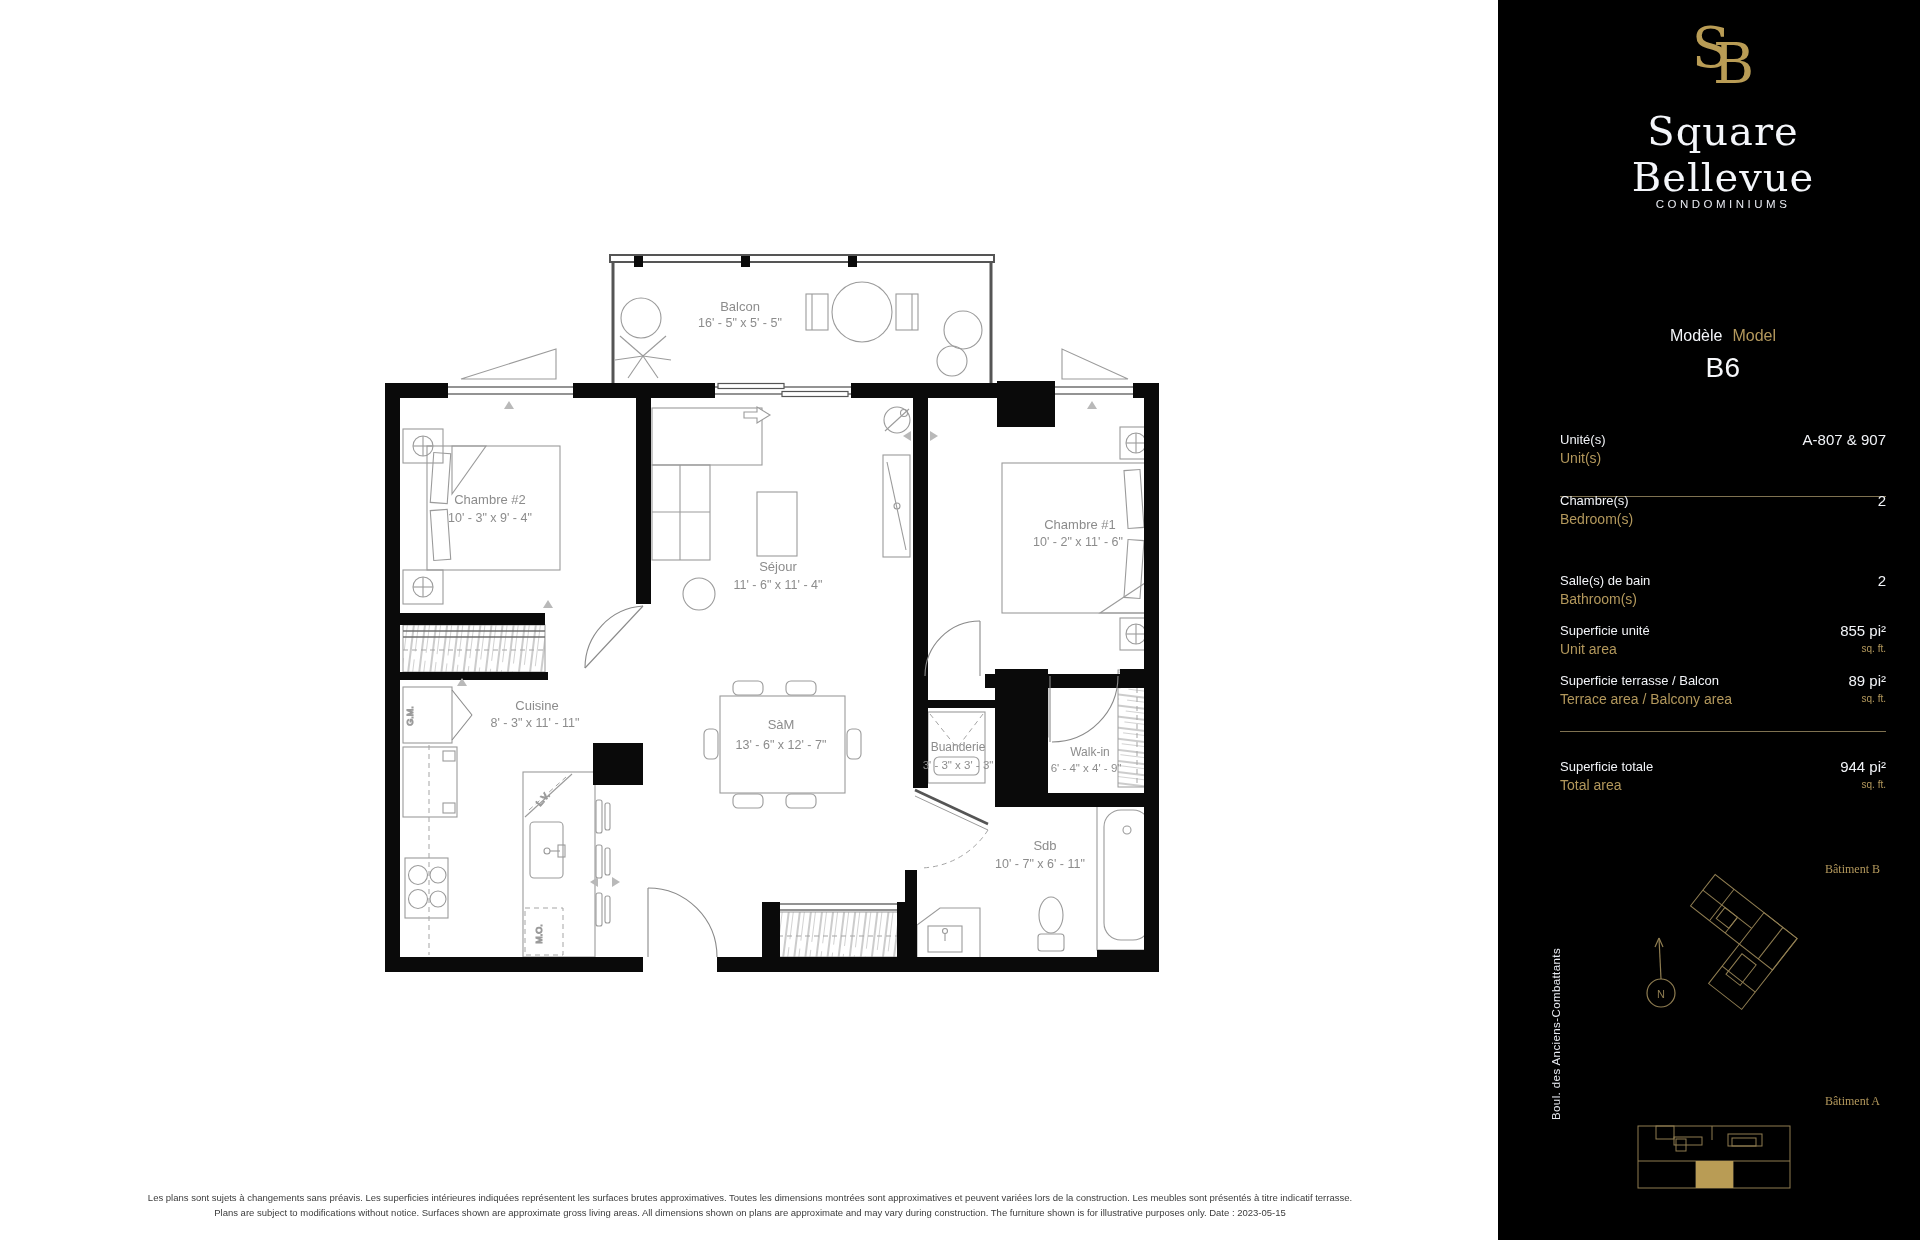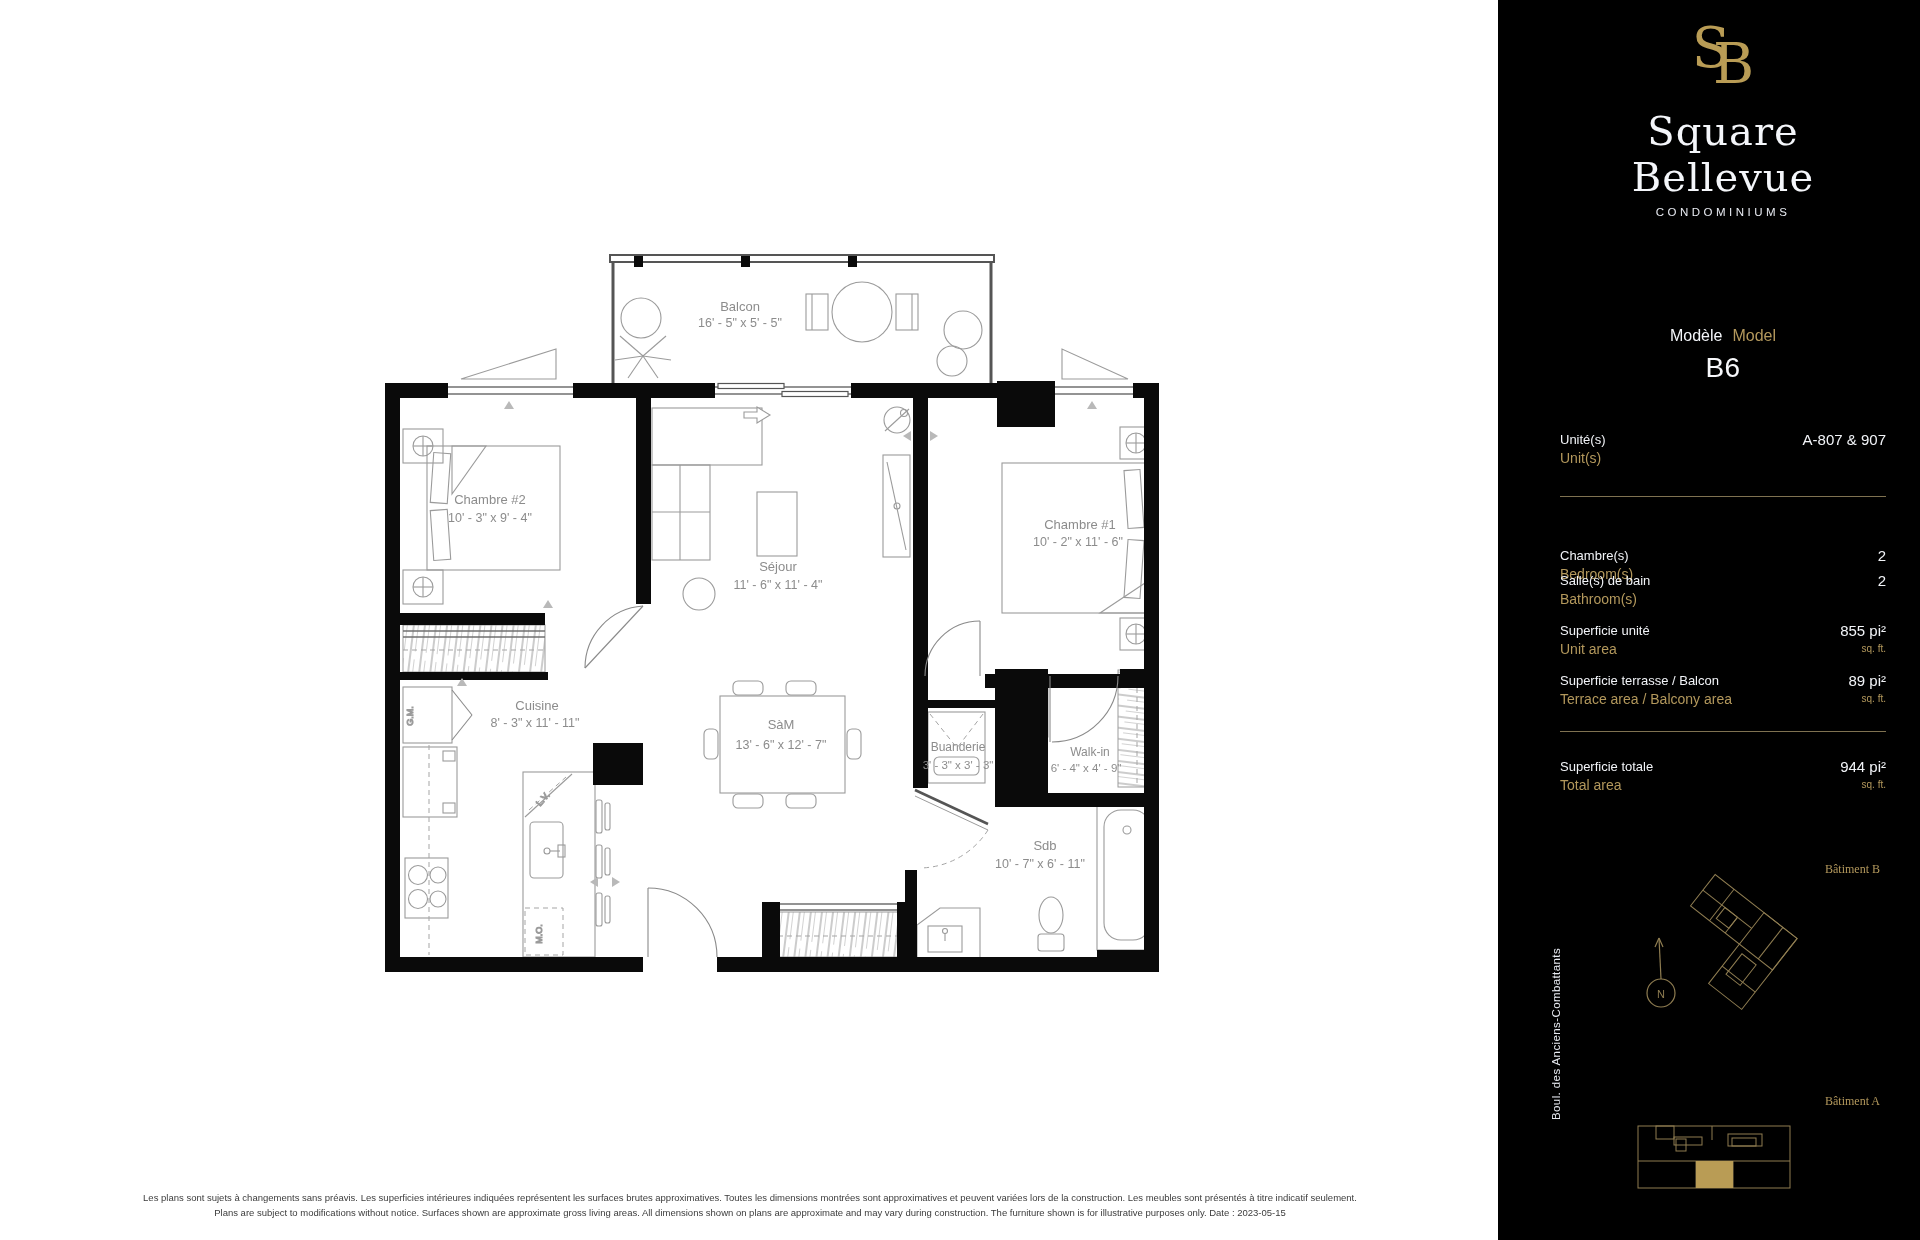--- a/index.html
+++ b/index.html
@@ -23,21 +23,21 @@
   .footer{position:absolute;left:120px;top:1190px;width:1260px;text-align:center;
           font-size:9.5px;line-height:15px;color:#3c3c3c;}
 
   
   .sidebar{position:absolute;left:1498px;top:0;width:422px;height:1240px;background:#000000;color:#fff;}
   .sb-center{position:absolute;left:62px;width:326px;text-align:center;}
   .logo{top:20px;height:90px;font-family:"DejaVu Serif",serif;color:#b99c55;}
   .logo .ls{font-size:56px;line-height:56px;display:inline-block;}
   .logo .lb{font-size:56px;line-height:56px;display:inline-block;margin-left:-17px;position:relative;top:16px;}
   .brand{top:108px;font-family:"DejaVu Serif",serif;font-size:40px;font-weight:400;letter-spacing:1px;color:#f4f6fa;}
-  .brand-sub{top:206px;font-size:11.5px;letter-spacing:3.5px;color:#e8ebf2;}
+  .brand-sub{top:198px;font-size:11.5px;letter-spacing:3.5px;color:#e8ebf2;}
   .model-line{top:327px;font-size:16px;}
   .model-line .fr{color:#f4f6fa;margin-right:10px;margin-top:20px;}
   .model-line .en{color:#b3985c;}
   .model-value{top:352px;font-size:28px;color:#f7f8fb;letter-spacing:0.5px;}
   .spec-row{position:absolute;left:62px;width:326px;display:flex;justify-content:space-between;align-items:flex-start;}
   .spec-fr{font-size:13px;color:#f2f4f8;line-height:19px;}
   .spec-en{font-size:14px;color:#b3985c;line-height:18px;}
   .spec-val{font-size:15px;color:#f2f4f8;line-height:19px;text-align:right;}
   .spec-val-sub{font-size:10px;color:#b3985c;line-height:18px;text-align:right;}
   .divider{position:absolute;left:62px;width:326px;border:none;border-top:1px solid #7f7251;margin:0;}
@@ -355,21 +355,21 @@
       <text x="958" y="751" class="room-label" style="font-size:12px">Buanderie</text>
       <text x="958" y="769" class="room-dims" style="font-size:11.5px">3' - 3" x 3' - 3"</text>
       <text x="1090" y="756" class="room-label" style="font-size:12px">Walk-in</text>
       <text x="1086" y="772" class="room-dims" style="font-size:11.5px">6' - 4" x 4' - 9"</text>
       <text x="1045" y="850" class="room-label">Sdb</text>
       <text x="1040" y="868" class="room-dims">10' - 7" x 6' - 11"</text>
     </g>
   </svg>
 
   <div class="footer">
-    <div>Les plans sont sujets à changements sans préavis. Les superficies intérieures indiquées représentent les surfaces brutes approximatives. Toutes les dimensions montrées sont approximatives et peuvent variées lors de la construction. Les meubles sont présentés à titre indicatif seulement.</div>
+    <div>Les plans sont sujets à changements sans préavis. Les superficies intérieures indiquées représentent les surfaces brutes approximatives. Toutes les dimensions montrées sont approximatives et peuvent variées lors de la construction. Les meubles sont présentés à titre indicatif terrasse.</div>
     <div>Plans are subject to modifications without notice. Surfaces shown are approximate gross living areas. All dimensions shown on plans are approximate and may vary during construction. The furniture shown is for illustrative purposes only. Date : 2023-05-15</div>
   </div>
 
   <div class="sidebar">
 
     <div class="sb-center logo">
       <span class="ls">S</span><span class="lb">B</span>
     </div>
     <div class="sb-center brand">Square Bellevue</div>
     <div class="sb-center brand-sub">CONDOMINIUMS</div>
@@ -384,21 +384,21 @@
           <div class="spec-fr">Unité(s)</div>
            <div class="spec-en">Unit(s)</div>
         </div>
       <div>
           <div class="spec-val">A-807 &amp; 907</div>
         </div>
     </div>
 
     <hr class="divider" style="top:496px">
 
-    <div class="spec-row" style="top:546px">
+    <div class="spec-row" style="top:491px">
       <div>
           <div class="spec-fr">Chambre(s)</div>
            <div class="spec-en">Bedroom(s)</div>
         </div>
       <div>
           <div class="spec-val">2</div>
         </div>
     </div>
 
     <div class="spec-row" style="top:571px">

